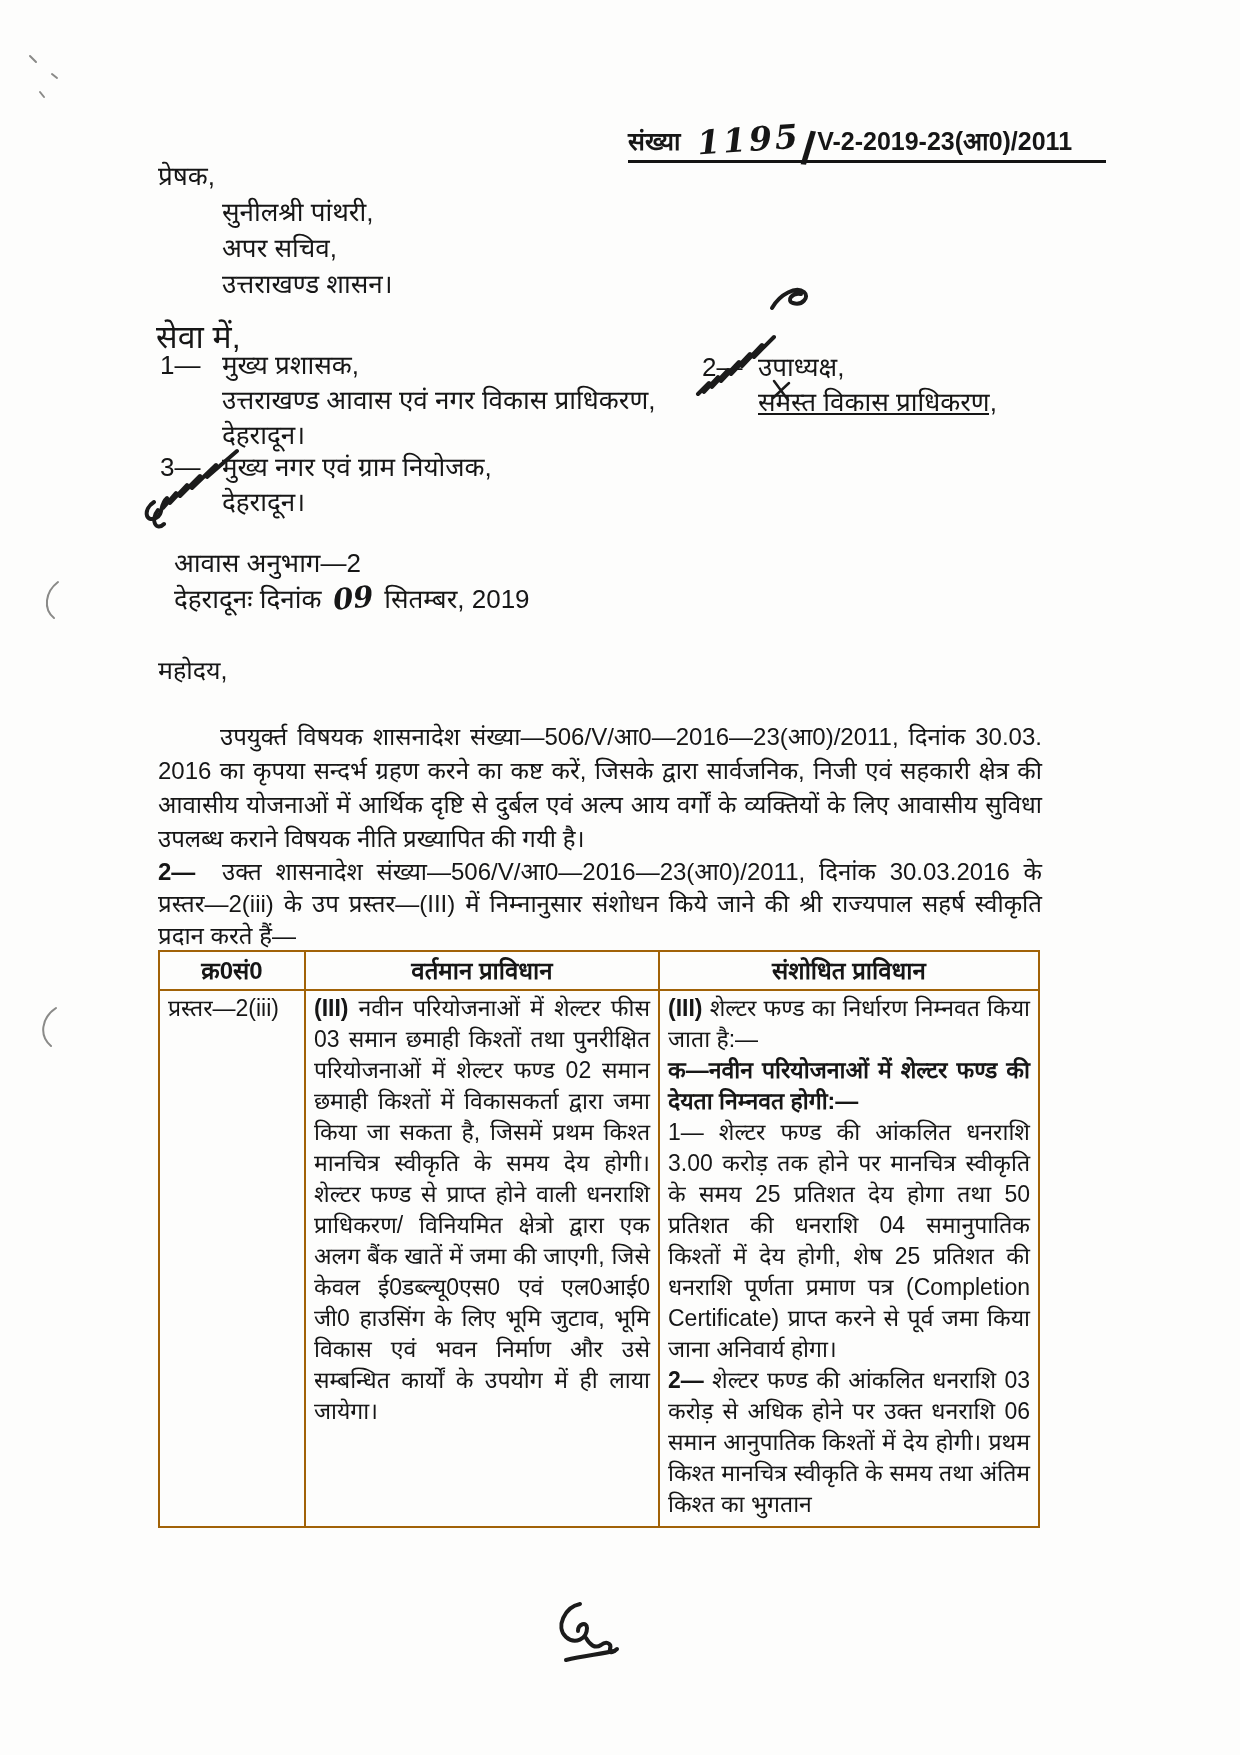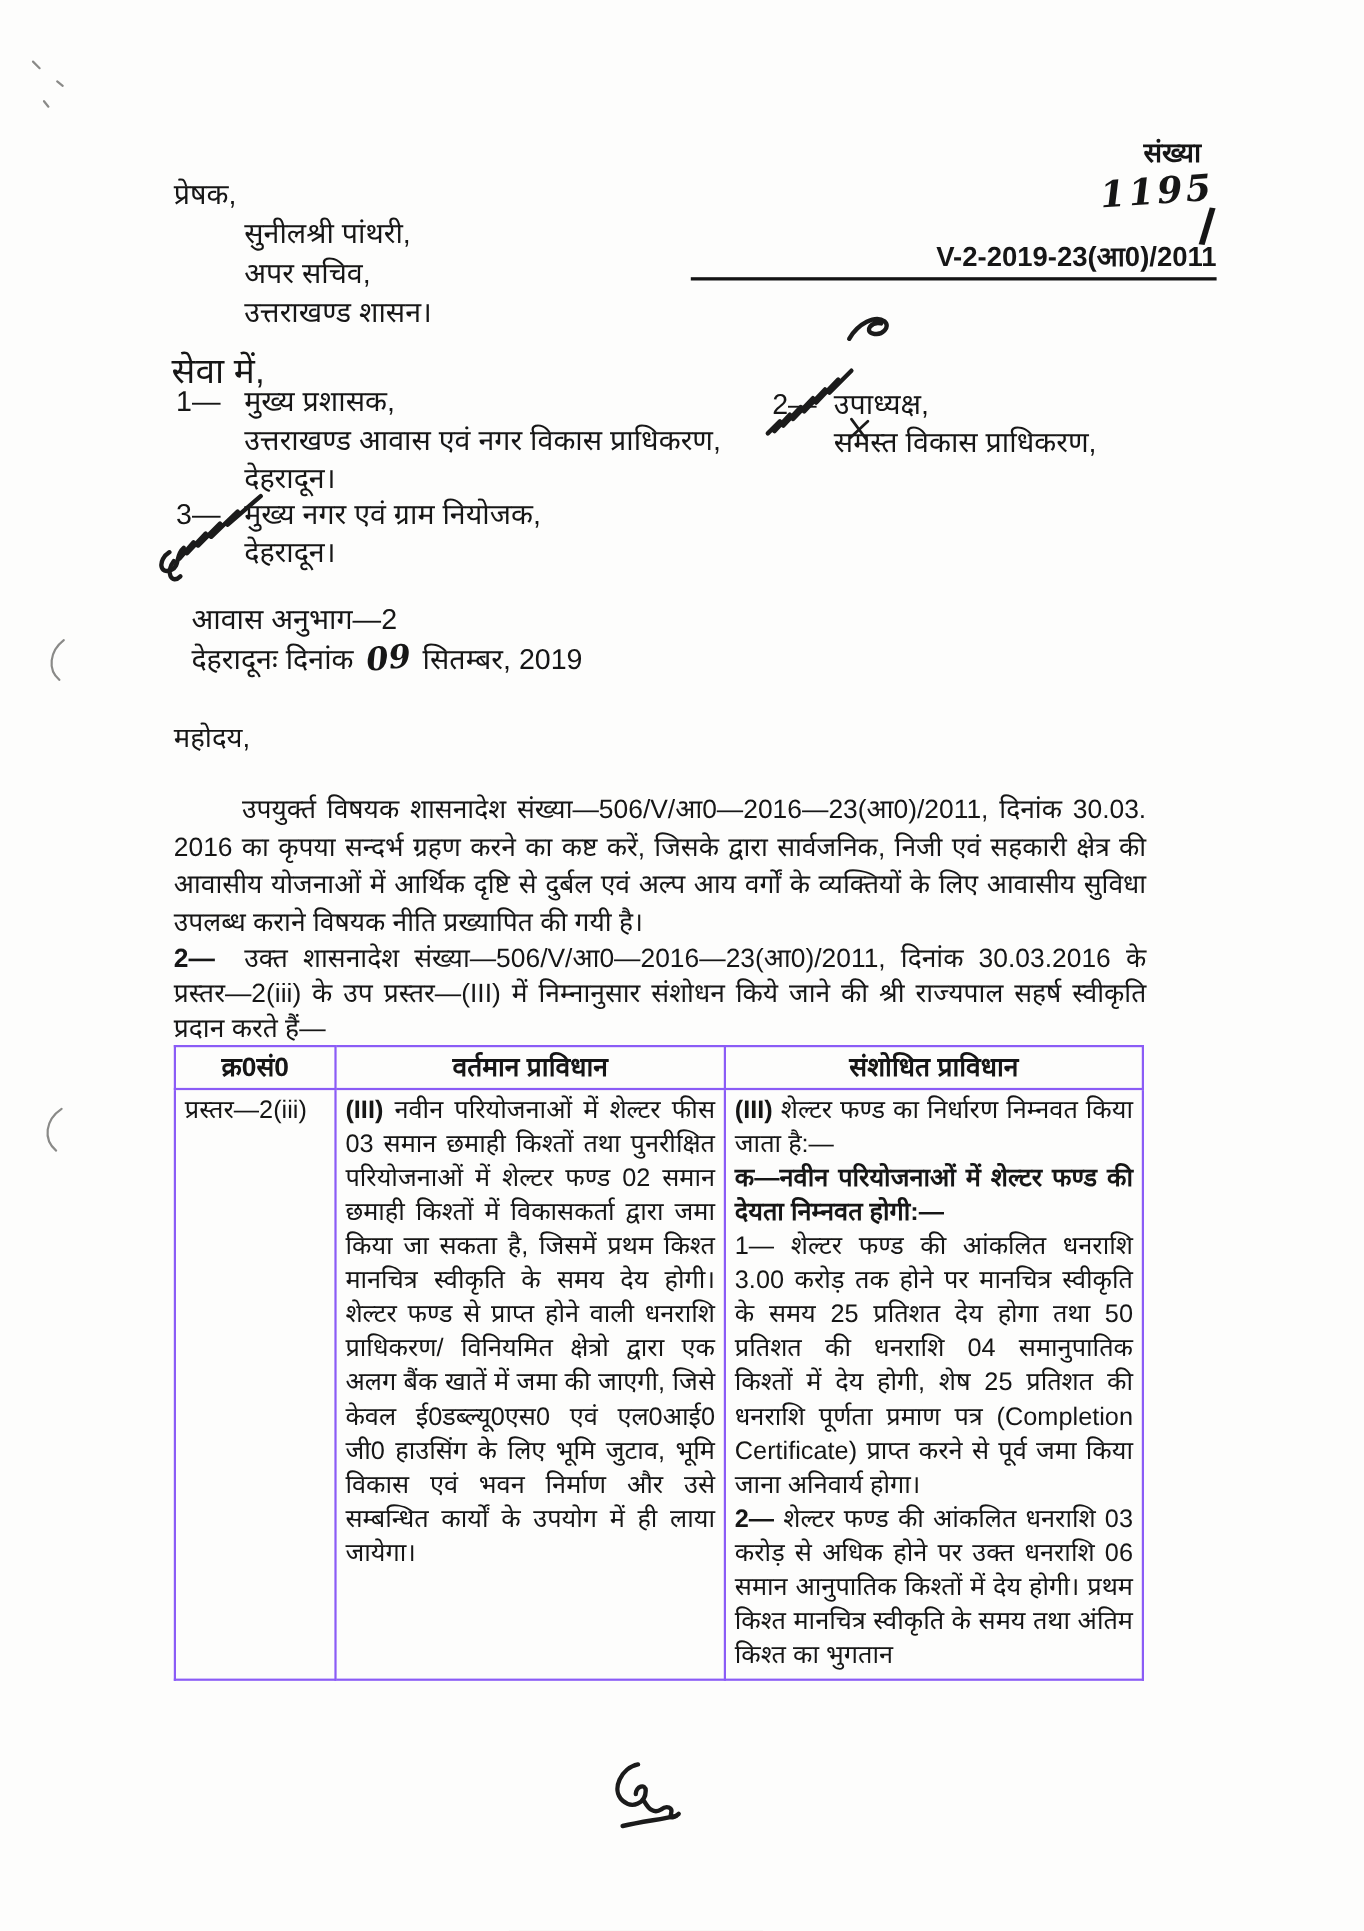--- a/index.html
+++ b/index.html
@@ -15,21 +15,20 @@
   .b{font-weight:bold;}
   .just{text-align:justify;}
   
   .ref{
     top:120px;left:628px;min-width:478px;
     display:flex;align-items:flex-end;
     border-bottom:3px solid #141414;
     padding-bottom:3px;
     font-size:25px;font-weight:bold;
     white-space:nowrap;
-    flex-direction:column;
   }
   .ref .lbl{margin-right:14px;}
   .hw{
     font-family:"DejaVu Serif",serif;
     font-style:italic;font-weight:bold;
     display:inline-block;
   }
   .hw-ref{font-size:33px;transform:rotate(-4deg);letter-spacing:3px;margin:0 2px -2px 2px;}
   .hw-slash{font-size:46px;font-weight:bold;transform:rotate(6deg);display:inline-block;margin:0 2px -6px 0;line-height:30px;}
   .hw-date{font-size:29px;transform:rotate(-6deg);margin:0 4px -4px 4px;}
@@ -37,38 +36,38 @@
   .sender{top:158px;left:158px;font-size:26px;line-height:36px;}
   .sender .ind{margin-left:64px;}
   .seva{top:314px;left:156px;font-size:32px;}
   .recip{font-size:26px;line-height:35px;}
   .recip .row1{display:flex;}
   .recip .num{width:62px;flex:0 0 62px;}
   .recip .ind{margin-left:62px;}
   .recip1{top:348px;left:160px;width:560px;}
   .recip2{top:350px;left:702px;width:330px;}
   .recip2 .num{width:56px;flex:0 0 56px;}
-  .recip2 .ind{margin-left:56px;}
+  .recip2 .ind{margin-left:56px;text-decoration:underline;}
   .recip3{top:450px;left:160px;width:560px;}
   .sectionrow{top:544px;left:174px;width:884px;display:flex;justify-content:space-between;font-size:26px;flex-direction:column;}
   .dateline{white-space:nowrap;}
   .subject{top:582px;left:158px;width:884px;font-size:25px;line-height:34px;padding-left:64px;text-indent:-64px;}
   .salutation{top:652px;left:158px;font-size:25px;}
   .para1{top:720px;left:158px;width:884px;font-size:24px;line-height:34px;text-indent:62px;}
   .para2{top:856px;left:158px;width:884px;font-size:24px;line-height:32px;}
   .para2 .num{display:inline-block;width:64px;font-weight:bold;text-indent:0;}
   
   table.tbl{
     position:absolute;top:950px;left:158px;width:880px;
     border-collapse:collapse;table-layout:fixed;
     font-size:23px;line-height:31px;
   }
   table.tbl col.c1{width:146px;} table.tbl col.c2{width:354px;} table.tbl col.c3{width:380px;}
   table.tbl th,table.tbl td{
-    border:2px solid #8b5cf6;vertical-align:top;padding:2px 8px 6px 8px;
+    border:2px solid #a16207;vertical-align:top;padding:2px 8px 6px 8px;
   }
   table.tbl th{font-size:24px;text-align:center;font-weight:bold;padding:3px 4px;}
   td.cell-text p{margin:0;text-align:justify;}
   .mk{font-weight:bold;}
   
   .ink path{stroke:#1b1b1b;stroke-width:4;fill:none;stroke-linecap:round;stroke-linejoin:round;}
   .faint path{stroke:#8a8a88;stroke-width:2;fill:none;stroke-linecap:round;}
 </style>
 </head>
 <body>

